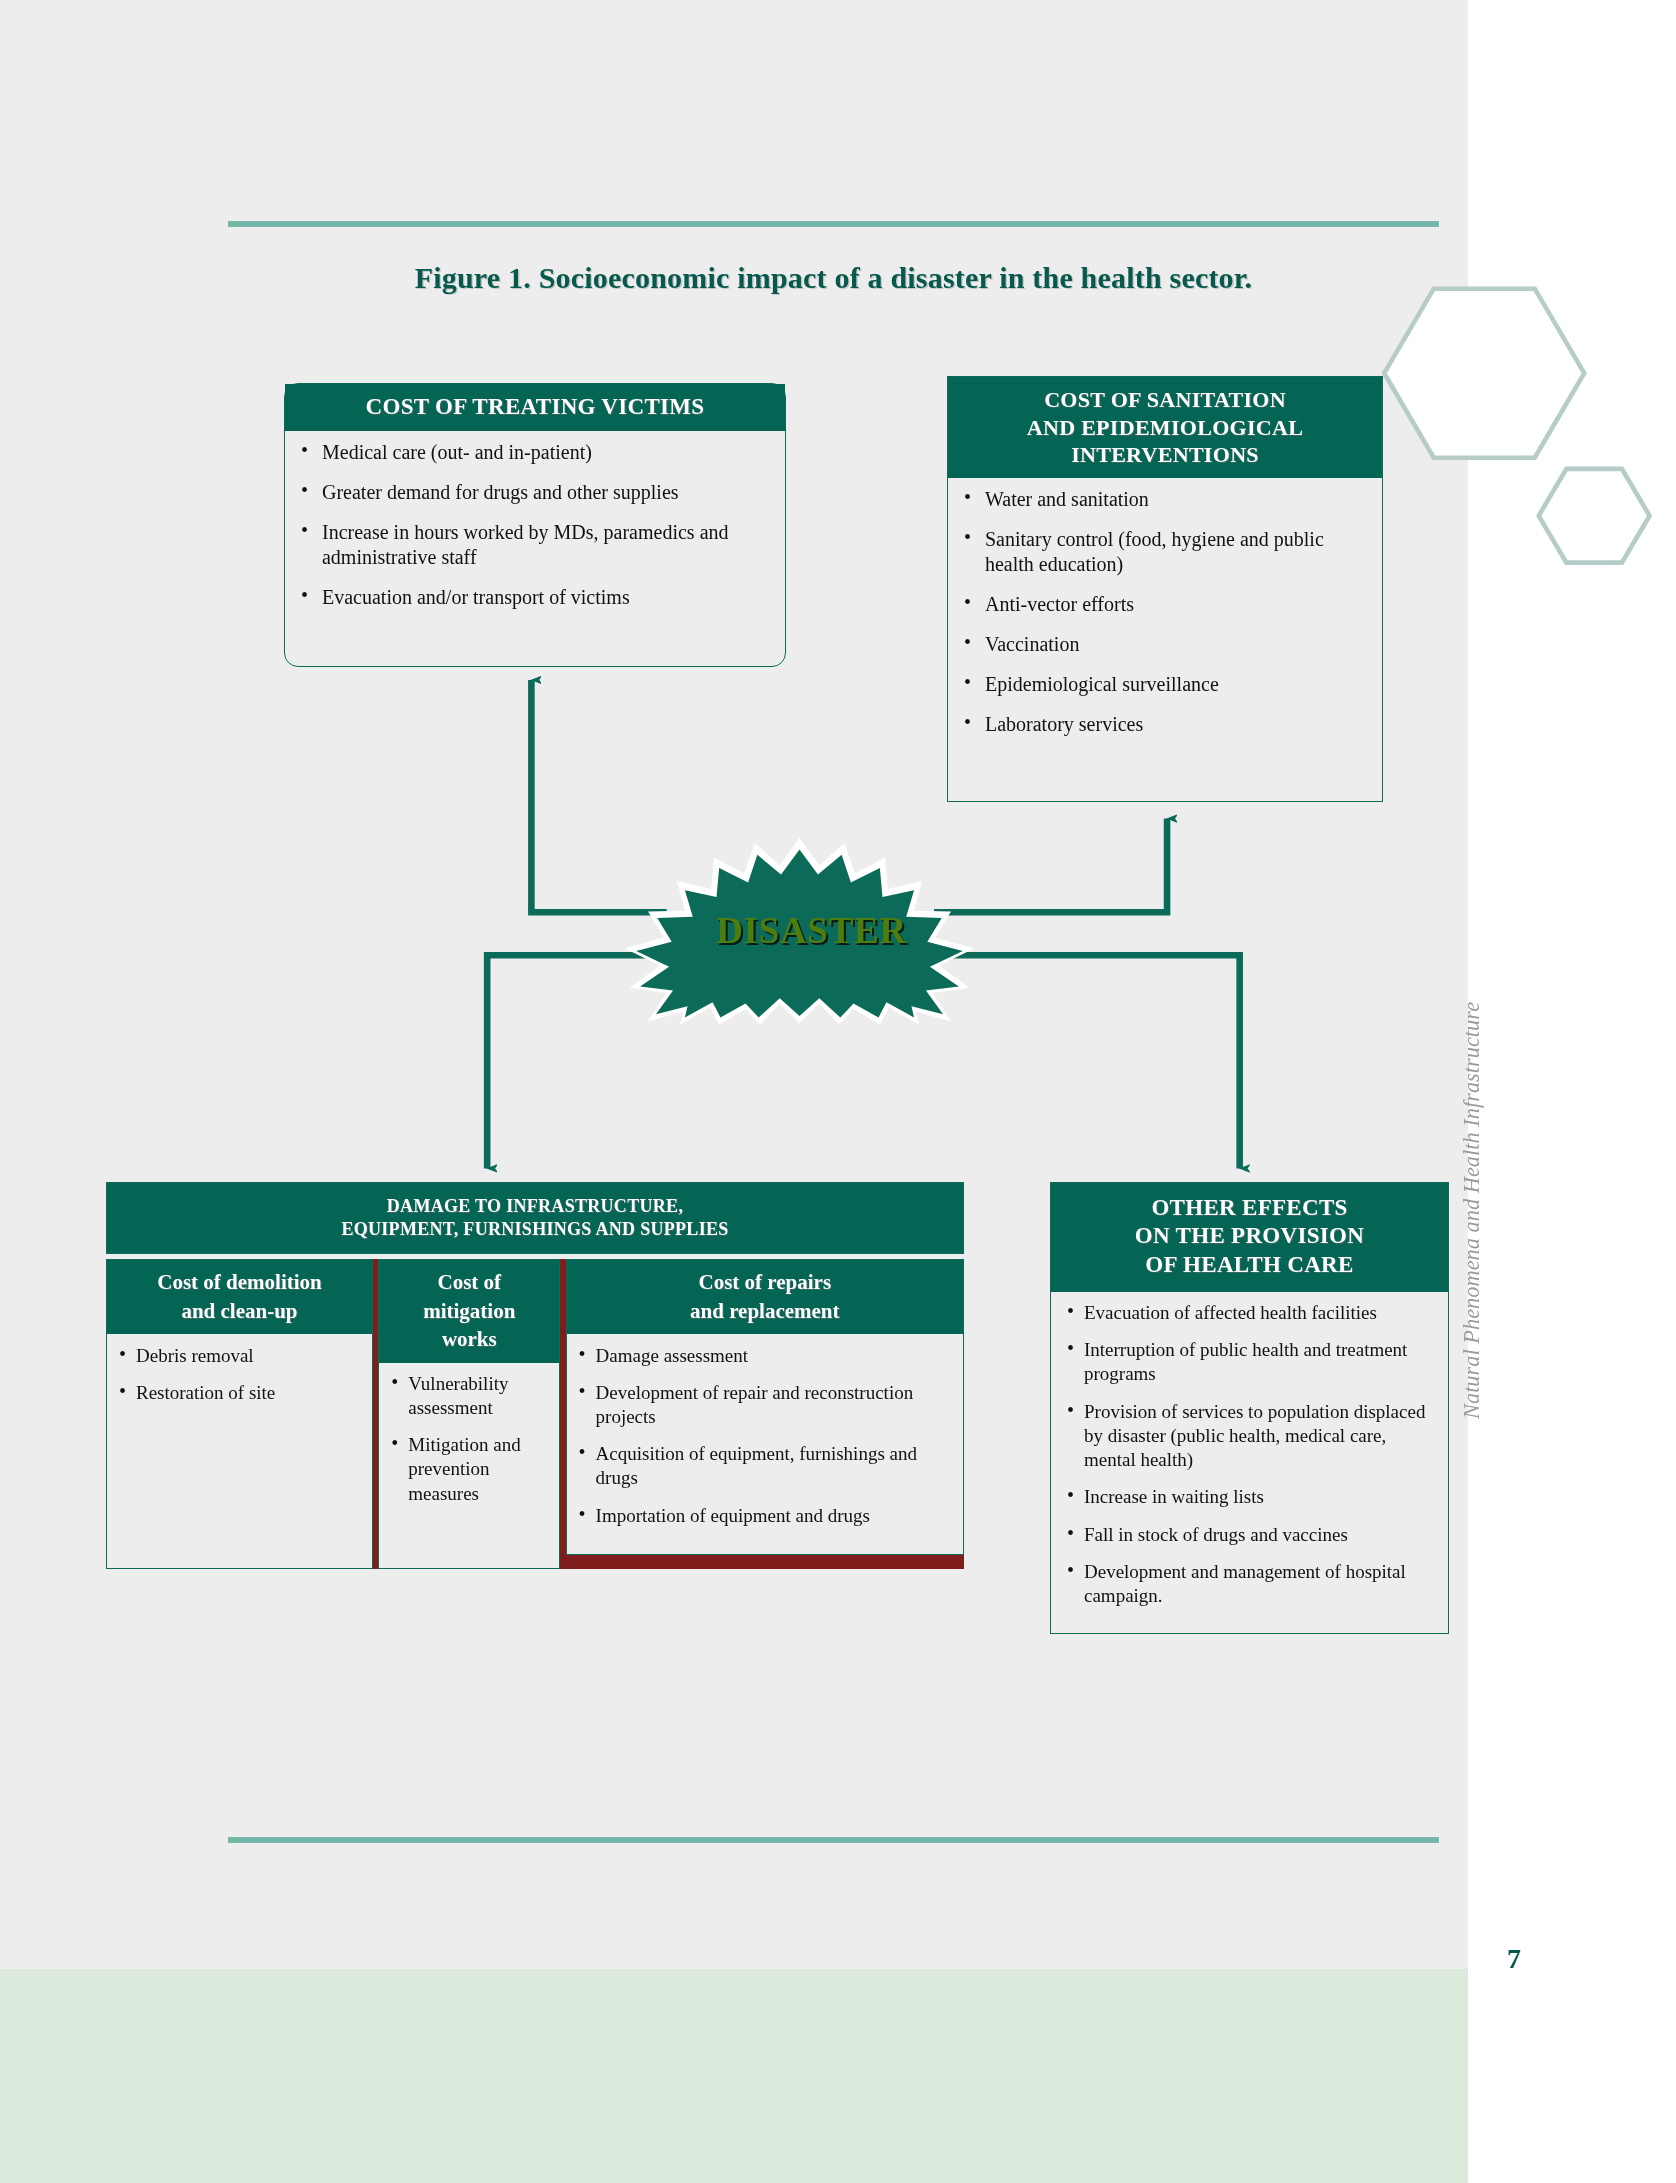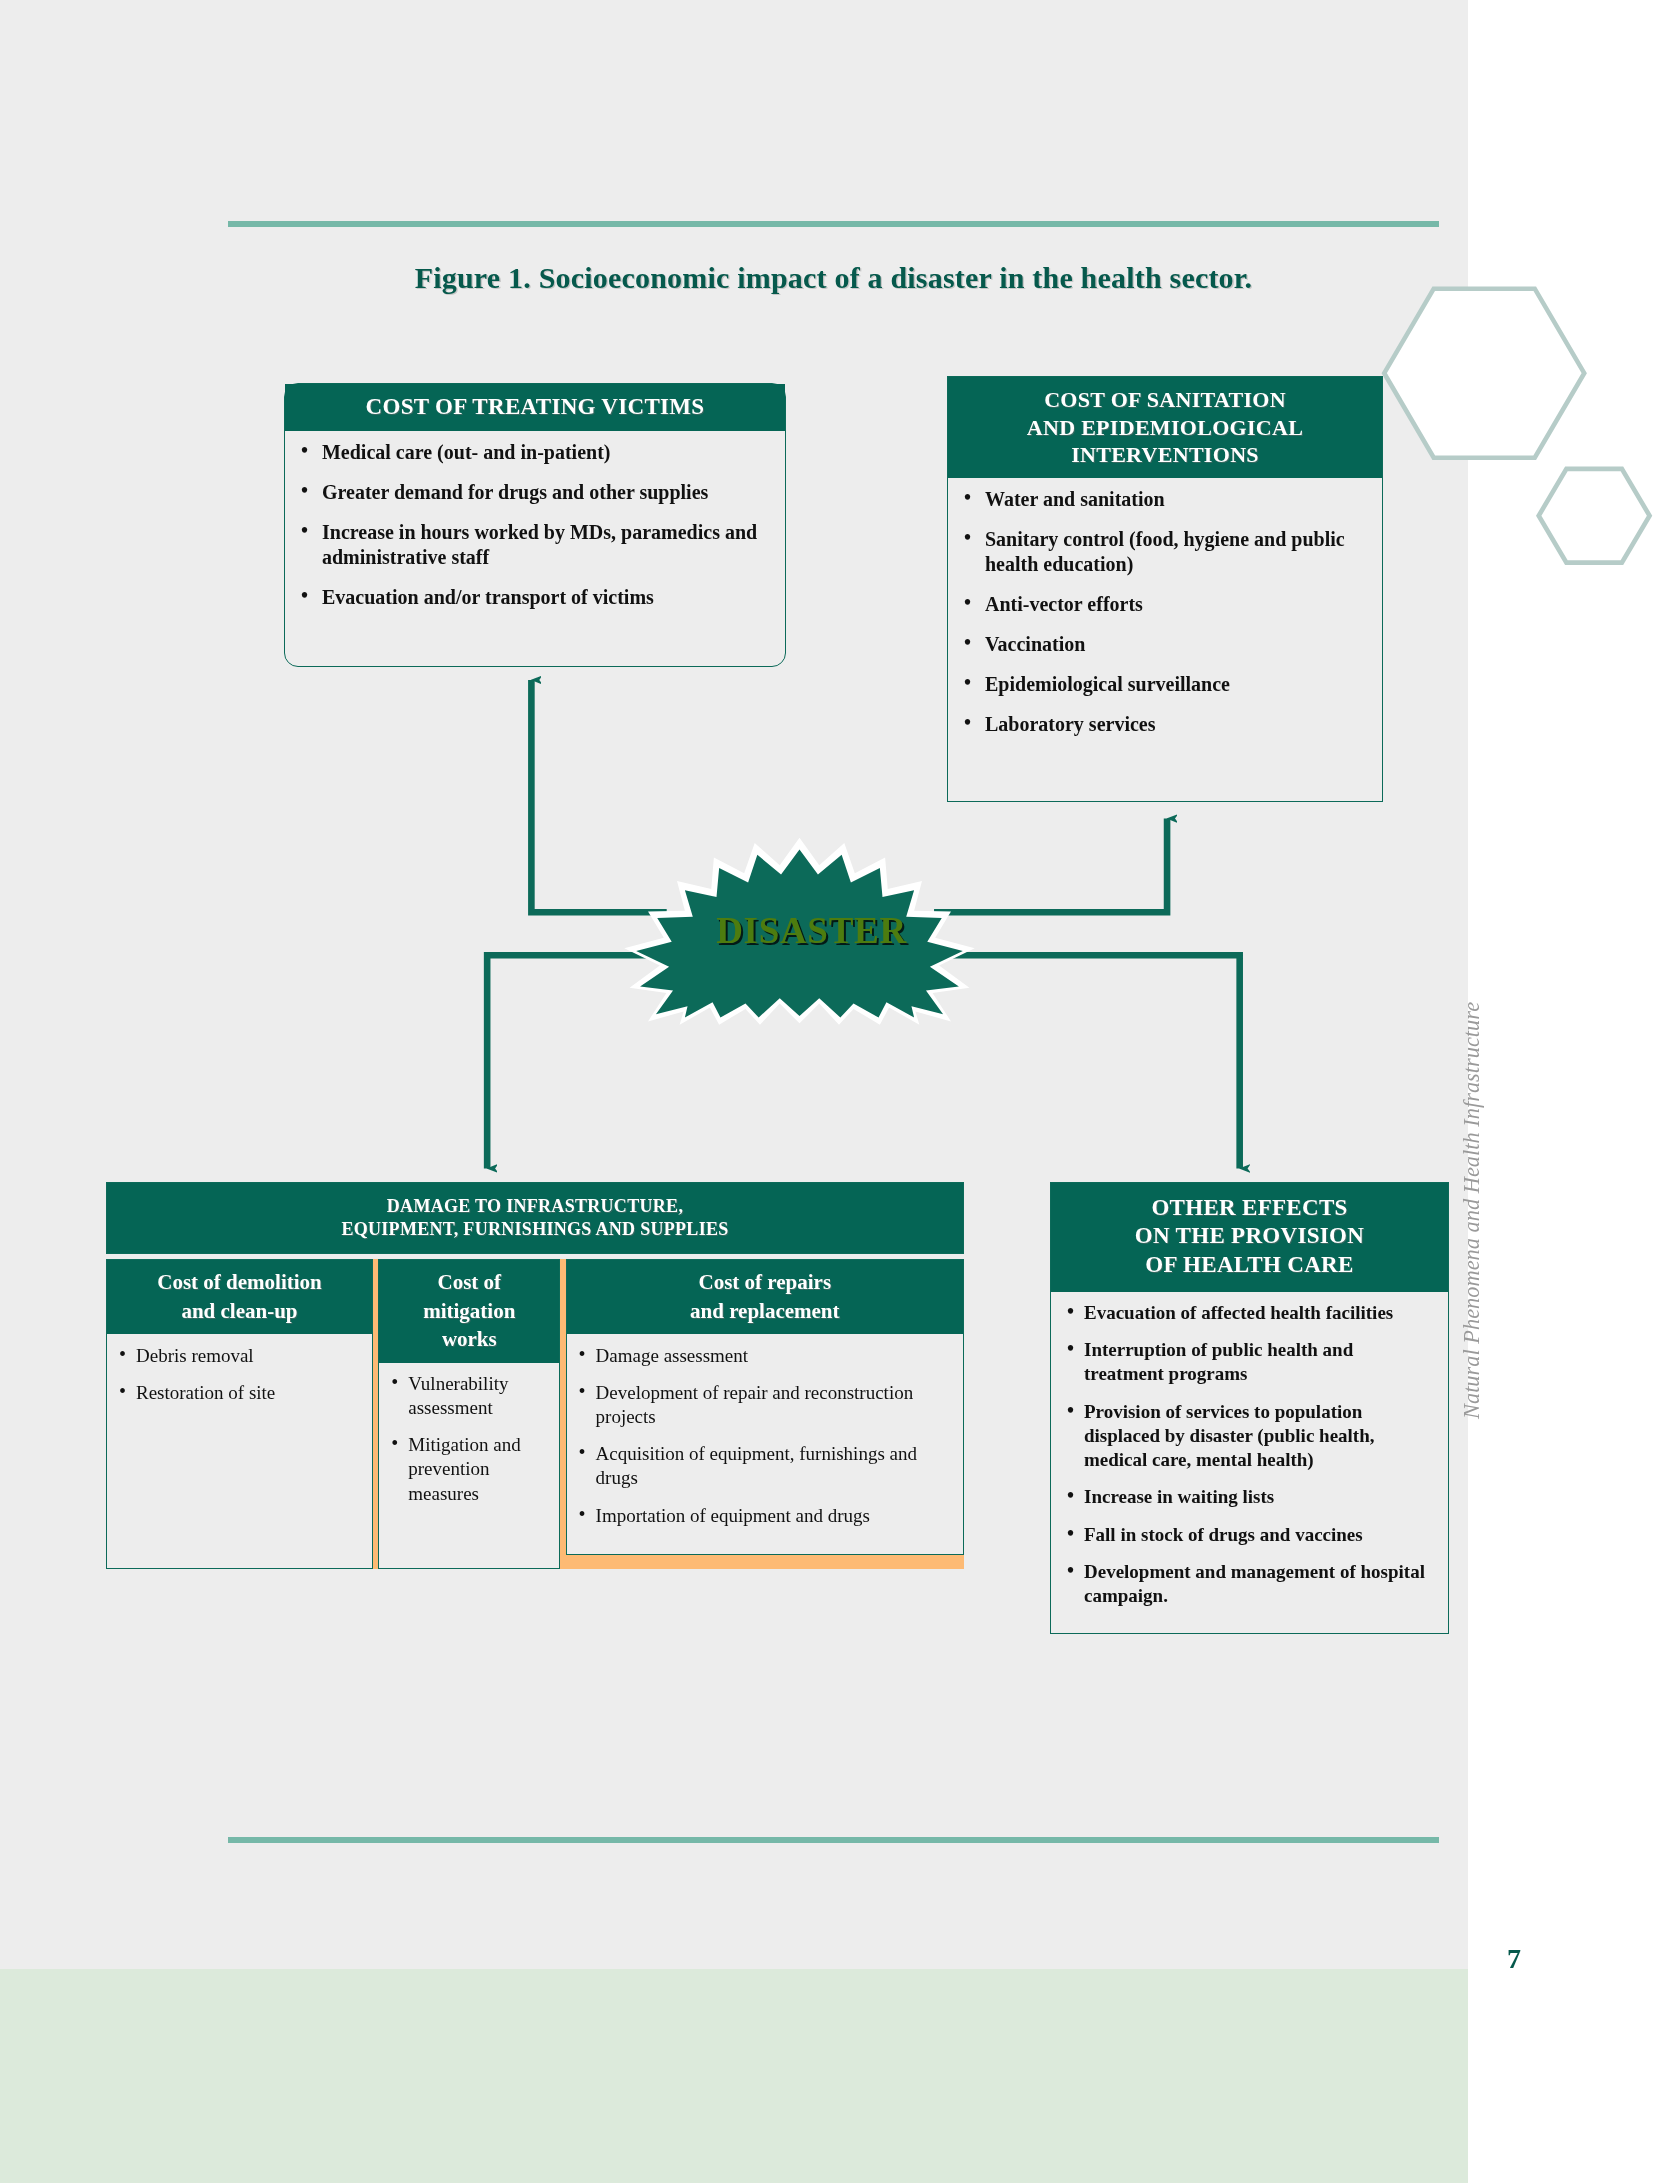--- a/index.html
+++ b/index.html
@@ -50,21 +50,21 @@
     background:#ededed;
   }
   .bhead{
     background:#056555;color:#ffffff;
     font-weight:bold;text-align:center;
     font-size:22px;line-height:1.25;
     padding:9.2px 6.6px 9.2px;
     letter-spacing:0.3px;
     text-shadow:1px 1px 0 rgba(110,110,110,.5);
   }
-  .bbody{padding:9.2px 10.6px 12px 10.6px;font-weight:bold;}
+  .bbody{padding:9.2px 10.6px 12px 10.6px;}
   ul.bl{margin:0;padding:0;list-style:none;}
   ul.bl li{
     position:relative;
     padding-left:26.4px;
     margin:0 0 14.5px 0;
     font-size:20px;line-height:1.27;color:#111111;
   }
   ul.bl li:last-child{margin-bottom:0;}
   ul.bl li:before{
     content:"\2022";
@@ -72,21 +72,21 @@
     font-size:20px;color:#111111;
   }
 
   
   #box-treating{left:284px;top:383px;width:502px;height:284px;border-radius:14px;}
   #box-treating .bhead{font-size:23px;}
   #box-sanitation{left:947px;top:376px;width:436px;height:426px;}
 
   #box-damage{left:106px;top:1182px;width:858px;}
   #box-damage > .bhead{font-size:18px;padding:12px 6.6px 13.2px;}
-  #dmg-cols{display:flex;align-items:stretch;background:#fdba74;}
+  #dmg-cols{display:flex;align-items:stretch;background:#7f1d1d;}
   .dcol{box-sizing:border-box;background:#ededed;}
   .dcol .dhead{
     background:#056555;color:#fff;font-weight:bold;text-align:center;
     font-size:21px;line-height:1.35;padding:8px 5.3px 9.2px;
     text-shadow:1px 1px 0 rgba(110,110,110,.5);
   }
   .dcol .dbody{padding:9.2px 8px 13.2px 6.6px;}
   .dcol ul.bl li{font-size:19px;margin-bottom:13.2px;padding-left:22.4px;}
   #dcol1{width:267px;border:1.3px solid #0c6a59;}
   #dcol2{width:182px;border:1.3px solid #0c6a59;margin-left:5.3px;}

